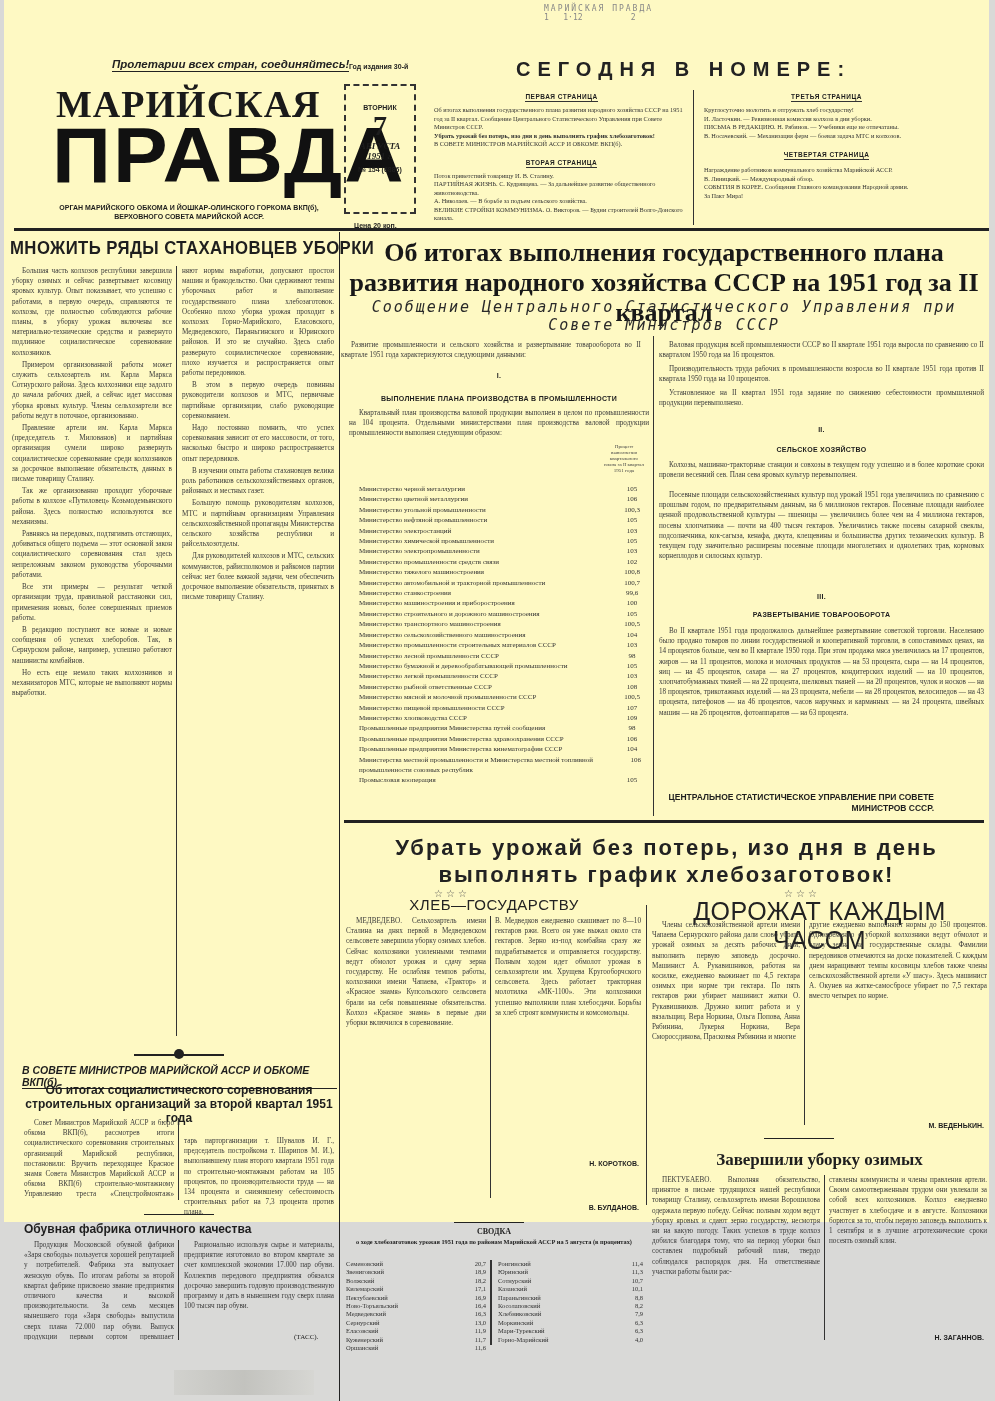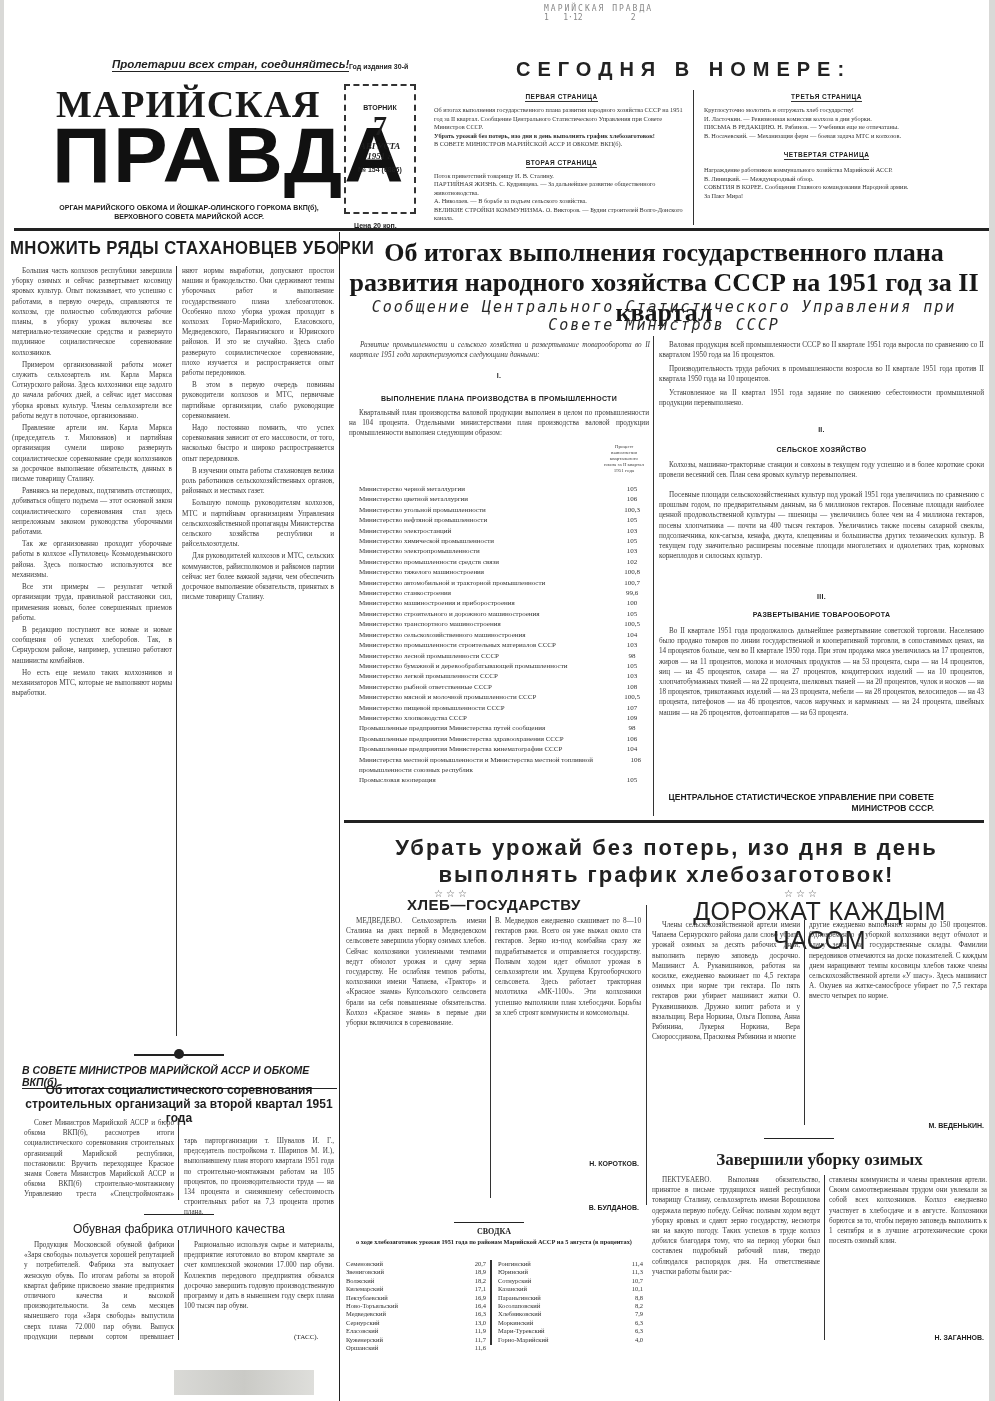--- a/index.html
+++ b/index.html
@@ -1,17 +1,17 @@
 <!DOCTYPE html>
 <html><head>
 <meta charset="utf-8">
 <style>
   html, body { margin:0; padding:0; }
   body { width:995px; height:1401px; background:#d9d9d7; position:relative; overflow:hidden; font-family:"Liberation Serif", serif; color:#1e1e1e; }
-  .page { position:absolute; left:4px; top:0; width:985px; height:1401px; background:#ffffff; }
+  .page { position:absolute; left:4px; top:0; width:985px; height:1222px; background:#fef9c3; }
   .abs { position:absolute; }
   .mono { font-family:"DejaVu Sans Mono", monospace; }
   .txt { font-size:7.2px; line-height:10.2px; color:#3a3a3a; text-align:justify; }
   .txt p { margin:0 0 2px 0; text-indent:10px; }
   .rule { position:absolute; background:#222; }
   .vrule { position:absolute; width:1px; background:#333; }
   .stamp { left:540px; top:4px; width:300px; height:28px; color:#888; font-size:8px; }
   .motto { left:108px; top:58px; font-style:italic; font-weight:bold; font-size:11.5px; border-bottom:1.5px solid #222; padding-bottom:1px; font-family:"Liberation Sans",sans-serif; color:#222; }
   .year { left:345px; top:63px; font-size:7px; font-weight:bold; font-family:"Liberation Sans",sans-serif; }
   .mast1 { left:52px; top:82px; font-size:38px; font-weight:bold; letter-spacing:1px; font-family:"Liberation Serif",serif; color:#1a1a1a; }
@@ -100,22 +100,22 @@
     </div>
   </div>
 
   <div class="rule" style="left:10px;top:228px;width:975px;height:3px;"></div>
 
   <div class="abs h-left">МНОЖИТЬ РЯДЫ СТАХАНОВЦЕВ УБОРКИ</div>
   <div class="abs txt" style="left:8px;top:266px;width:160px;height:770px;overflow:hidden;">
     <p>Большая часть колхозов республики завершила уборку озимых и сейчас развертывает косовицу яровых культур. Опыт показывает, что успешно с работами, в первую очередь, справляются те колхозы, где полностью соблюдаются рабочие планы, в уборку урожая включены все материально-технические средства и развернуто подлинное социалистическое соревнование колхозников.</p>
     <p>Примером организованной работы может служить сельхозартель им. Карла Маркса Сотнурского района. Здесь колхозники еще задолго до начала рабочих дней, а сейчас идет массовая уборка яровых культур. Члены сельхозартели все работы ведут в поточное, организованно.</p>
     <p>Правление артели им. Карла Маркса (председатель т. Милованов) и партийная организация сумели широко развернуть социалистическое соревнование среди колхозников за досрочное выполнение обязательств, данных в письме товарищу Сталину.</p>
+    <p>Так же организованно проходит уборочные работы в колхозе «Путиловец» Козьмодемьянского района. Здесь полностью используются все механизмы.</p>
     <p>Равняясь на передовых, подтягивать отстающих, добиваться общего подъема — этот основной закон социалистического соревнования стал здесь непреложным законом руководства уборочными работами.</p>
-    <p>Так же организованно проходит уборочные работы в колхозе «Путиловец» Козьмодемьянского района. Здесь полностью используются все механизмы.</p>
     <p>Все эти примеры — результат четкой организации труда, правильной расстановки сил, применения новых, более совершенных приемов работы.</p>
     <p>В редакцию поступают все новые и новые сообщения об успехах хлеборобов. Так, в Сернурском районе, например, успешно работают машинисты комбайнов.</p>
     <p>Но есть еще немало таких колхозников и механизаторов МТС, которые не выполняют нормы выработки.</p>
   </div>
   <div class="vrule" style="left:172px;top:266px;height:770px;"></div>
   <div class="abs txt" style="left:178px;top:266px;width:152px;height:770px;overflow:hidden;">
     <p style="text-indent:0;">няют нормы выработки, допускают простои машин и бракодельство. Они сдерживают темпы уборочных работ и выполнение государственного плана хлебозаготовок. Особенно плохо уборка урожая проходит в колхозах Горно-Марийского, Еласовского, Медведевского, Параньгинского и Юринского районов. И это не случайно. Здесь слабо развернуто социалистическое соревнование, плохо изучается и распространяется опыт работы передовиков.</p>
     <p>В этом в первую очередь повинны руководители колхозов и МТС, первичные партийные организации, слабо руководящие соревнованием.</p>
     <p>Надо постоянно помнить, что успех соревнования зависит от его массовости, от того, насколько быстро и широко распространяется опыт передовиков.</p>
     <p>В изучении опыта работы стахановцев велика роль работников сельскохозяйственных органов, районных и местных газет.</p>
@@ -127,30 +127,30 @@
   <div class="rule" style="left:130px;top:1054px;width:90px;height:2px;"></div>
   <div class="abs" style="left:170px;top:1049px;width:10px;height:10px;border-radius:50%;background:#222;"></div>
 
   <div class="abs" style="left:18px;top:1064px;width:315px;font-style:italic;font-weight:bold;font-size:10.5px;font-family:'Liberation Sans',sans-serif;border-bottom:1.5px solid #222;padding-bottom:0;">В СОВЕТЕ МИНИСТРОВ МАРИЙСКОЙ АССР И ОБКОМЕ ВКП(б)</div>
   <div class="abs" style="left:20px;top:1083px;width:310px;text-align:center;font-weight:bold;font-size:12px;line-height:14px;font-family:'Liberation Sans',sans-serif;">Об итогах социалистического соревнования строительных организаций за второй квартал 1951 года</div>
   <div class="abs txt" style="left:20px;top:1118px;width:150px;height:80px;overflow:hidden;text-indent:10px;">Совет Министров Марийской АССР и бюро обкома ВКП(б), рассмотрев итоги социалистического соревнования строительных организаций Марийской республики, постановили: Вручить переходящее Красное знамя Совета Министров Марийской АССР и обкома ВКП(б) строительно-монтажному Управлению треста «Спецстроймонтаж» (начальник т. Евстафьев П. Ф., секре-</div>
   <div class="vrule" style="left:174px;top:1118px;height:82px;"></div>
   <div class="abs txt" style="left:180px;top:1136px;width:150px;height:80px;overflow:hidden;">тарь парторганизации т. Шувалов И. Г., председатель постройкома т. Шарипов М. И.), выполнившему план второго квартала 1951 года по строительно-монтажным работам на 105 процентов, по производительности труда — на 134 процента и снизившему себестоимость строительных работ на 7,3 процента против плана.</div>
   <div class="rule" style="left:140px;top:1214px;width:70px;height:1px;"></div>
 
-  <div class="abs" style="left:20px;top:1222px;width:310px;text-align:center;font-weight:normal;font-size:12px;font-family:'Liberation Sans',sans-serif;">Обувная фабрика отличного качества</div>
+  <div class="abs" style="left:20px;top:1222px;width:310px;text-align:left;font-weight:bold;font-size:12px;font-family:'Liberation Sans',sans-serif;">Обувная фабрика отличного качества</div>
   <div class="abs txt" style="left:20px;top:1240px;width:150px;height:100px;overflow:hidden;text-indent:10px;">Продукция Московской обувной фабрики «Заря свободы» пользуется хорошей репутацией у потребителей. Фабрика эта выпускает женскую обувь. По итогам работы за второй квартал фабрике присвоено звание предприятия отличного качества и высокой производительности. За семь месяцев нынешнего года «Заря свободы» выпустила сверх плана 72.000 пар обуви. Выпуск продукции первым сортом превышает установленное задание.</div>
   <div class="vrule" style="left:174px;top:1240px;height:100px;"></div>
   <div class="abs txt" style="left:180px;top:1240px;width:150px;height:80px;overflow:hidden;text-indent:10px;">Рационально используя сырье и материалы, предприятие изготовило во втором квартале за счет комплексной экономии 17.000 пар обуви. Коллектив передового предприятия обязался досрочно завершить годовую производственную программу и дать в нынешнем году сверх плана 100 тысяч пар обуви.</div>
   <div class="abs" style="left:290px;top:1333px;font-size:7px;">(ТАСС).</div>
 
   <div class="abs h-main">Об итогах выполнения государственного плана развития народного хозяйства СССР на 1951 год за II квартал</div>
   <div class="abs h-sub">Сообщение Центрального Статистического Управления при Совете Министров СССР</div>
 
-  <div class="abs txt" style="left:346px;top:340px;width:300px;text-indent:10px;font-style:italic;">Развитие промышленности и сельского хозяйства и развертывание товарооборота во II квартале 1951 года характеризуются следующими данными:</div>
+  <div class="abs txt" style="left:337px;top:340px;width:300px;text-indent:10px;">Развитие промышленности и сельского хозяйства и развертывание товарооборота во II квартале 1951 года характеризуются следующими данными:</div>
   <div class="abs center-h" style="left:345px;top:372px;width:300px;">I.</div>
   <div class="abs center-h" style="left:345px;top:395px;width:300px;">ВЫПОЛНЕНИЕ ПЛАНА ПРОИЗВОДСТВА В ПРОМЫШЛЕННОСТИ</div>
   <div class="abs txt" style="left:345px;top:408px;width:300px;text-indent:10px;">Квартальный план производства валовой продукции выполнен в целом по промышленности на 104 процента. Отдельными министерствами план производства валовой продукции промышленности выполнен следующим образом:</div>
   <div class="abs" style="left:600px;top:444px;width:40px;font-size:5px;line-height:6px;text-align:center;color:#444;">Процент выполнения квартального плана за II квартал 1951 года</div>
 
   <div class="abs table-min" style="left:355px;top:484px;width:288px;" id="mintable">
       <div class="row">
         <span>Министерство черной металлургии</span>
         <span class="v">105</span>
       </div>
@@ -277,21 +277,21 @@
   <div class="abs center-h" style="left:655px;top:611px;width:325px;">РАЗВЕРТЫВАНИЕ ТОВАРООБОРОТА</div>
   <div class="abs txt" style="left:655px;top:626px;width:325px;text-indent:10px;">Во II квартале 1951 года продолжалось дальнейшее развертывание советской торговли. Населению было продано товаров по линии государственной и кооперативной торговли, в сопоставимых ценах, на 14 процентов больше, чем во II квартале 1950 года. При этом продажа мяса увеличилась на 17 процентов, жиров — на 11 процентов, молока и молочных продуктов — на 53 процента, сыра — на 14 процентов, яиц — на 45 процентов, сахара — на 27 процентов, кондитерских изделий — на 10 процентов, хлопчатобумажных тканей — на 22 процента, шелковых тканей — на 20 процентов, чулок и носков — на 18 процентов, трикотажных изделий — на 23 процента, мебели — на 28 процентов, велосипедов — на 43 процента, патефонов — на 46 процентов, часов наручных и карманных — на 24 процента, швейных машин — на 26 процентов, фотоаппаратов — на 63 процента.</div>
   <div class="abs" style="left:660px;top:792px;width:270px;font-size:8.5px;font-weight:bold;font-family:'Liberation Sans',sans-serif;text-align:right;line-height:11px;">ЦЕНТРАЛЬНОЕ СТАТИСТИЧЕСКОЕ УПРАВЛЕНИЕ ПРИ СОВЕТЕ МИНИСТРОВ СССР.</div>
 
   <div class="rule" style="left:340px;top:820px;width:640px;height:3px;"></div>
 
   <div class="abs banner">Убрать урожай без потерь, изо дня в день выполнять график хлебозаготовок!</div>
   <div class="abs stars" style="left:430px;top:888px;">☆☆☆</div>
   <div class="abs stars" style="left:780px;top:888px;">☆☆☆</div>
 
-  <div class="abs sub-h" style="left:340px;top:896px;width:300px;font-weight:bold;font-size:15px;">ХЛЕБ—ГОСУДАРСТВУ</div>
+  <div class="abs sub-h" style="left:340px;top:896px;width:300px;font-weight:normal;font-size:15px;">ХЛЕБ—ГОСУДАРСТВУ</div>
   <div class="abs txt" style="left:342px;top:916px;width:140px;height:240px;overflow:hidden;text-indent:10px;">МЕДВЕДЕВО. Сельхозартель имени Сталина на днях первой в Медведевском сельсовете завершила уборку озимых хлебов. Сейчас колхозники усиленными темпами ведут обмолот урожая и сдачу зерна государству. Не ослабляя темпов работы, колхозники имени Чапаева, «Трактор» и «Красное знамя» Купсольского сельсовета брали на себя повышенные обязательства. Колхоз «Красное знамя» в первые дни уборки включился в соревнование.</div>
   <div class="vrule" style="left:486px;top:916px;height:282px;"></div>
   <div class="abs txt" style="left:491px;top:916px;width:146px;height:240px;overflow:hidden;">В. Медведков ежедневно скашивает по 8—10 гектаров ржи. Всего он уже выжал около ста гектаров. Зерно из-под комбайна сразу же подрабатывается и отправляется государству. Полным ходом идет обмолот урожая в сельхозартели им. Хрущева Кругооборчского сельсовета. Здесь работает тракторная молотилка «МК-1100». Эти колхозники успешно выполнили план хлебосдачи. Борьбы за хлеб строят коммунисты и комсомольцы.</div>
   <div class="abs sign" style="left:540px;top:1160px;width:95px;">Н. КОРОТКОВ.</div>
   <div class="abs sign" style="left:540px;top:1204px;width:95px;">В. БУЛДАНОВ.</div>
 
   <div class="vrule" style="left:642px;top:905px;height:300px;"></div>
 
   <div class="abs sub-h" style="left:648px;top:897px;width:335px;font-size:25px;">ДОРОЖАТ КАЖДЫМ ЧАСОМ</div>
   <div class="abs txt" style="left:648px;top:920px;width:148px;height:210px;overflow:hidden;text-indent:10px;">Члены сельскохозяйственной артели имени Чапаева Сернурского района дали слово убрать урожай озимых за десять рабочих дней, выполнить первую заповедь досрочно. Машинист А. Рукавишников, работая на косилке, ежедневно выжинает по 4,5 гектара озимых при норме три гектара. По пять гектаров ржи убирает машинист жатки О. Рукавишников. Дружно кипит работа и у вязальщиц. Вера Норкина, Ольга Попова, Анна Рябинина, Лукерья Норкина, Вера Сморoccдинова, Прасковья Рябинина и многие</div>

